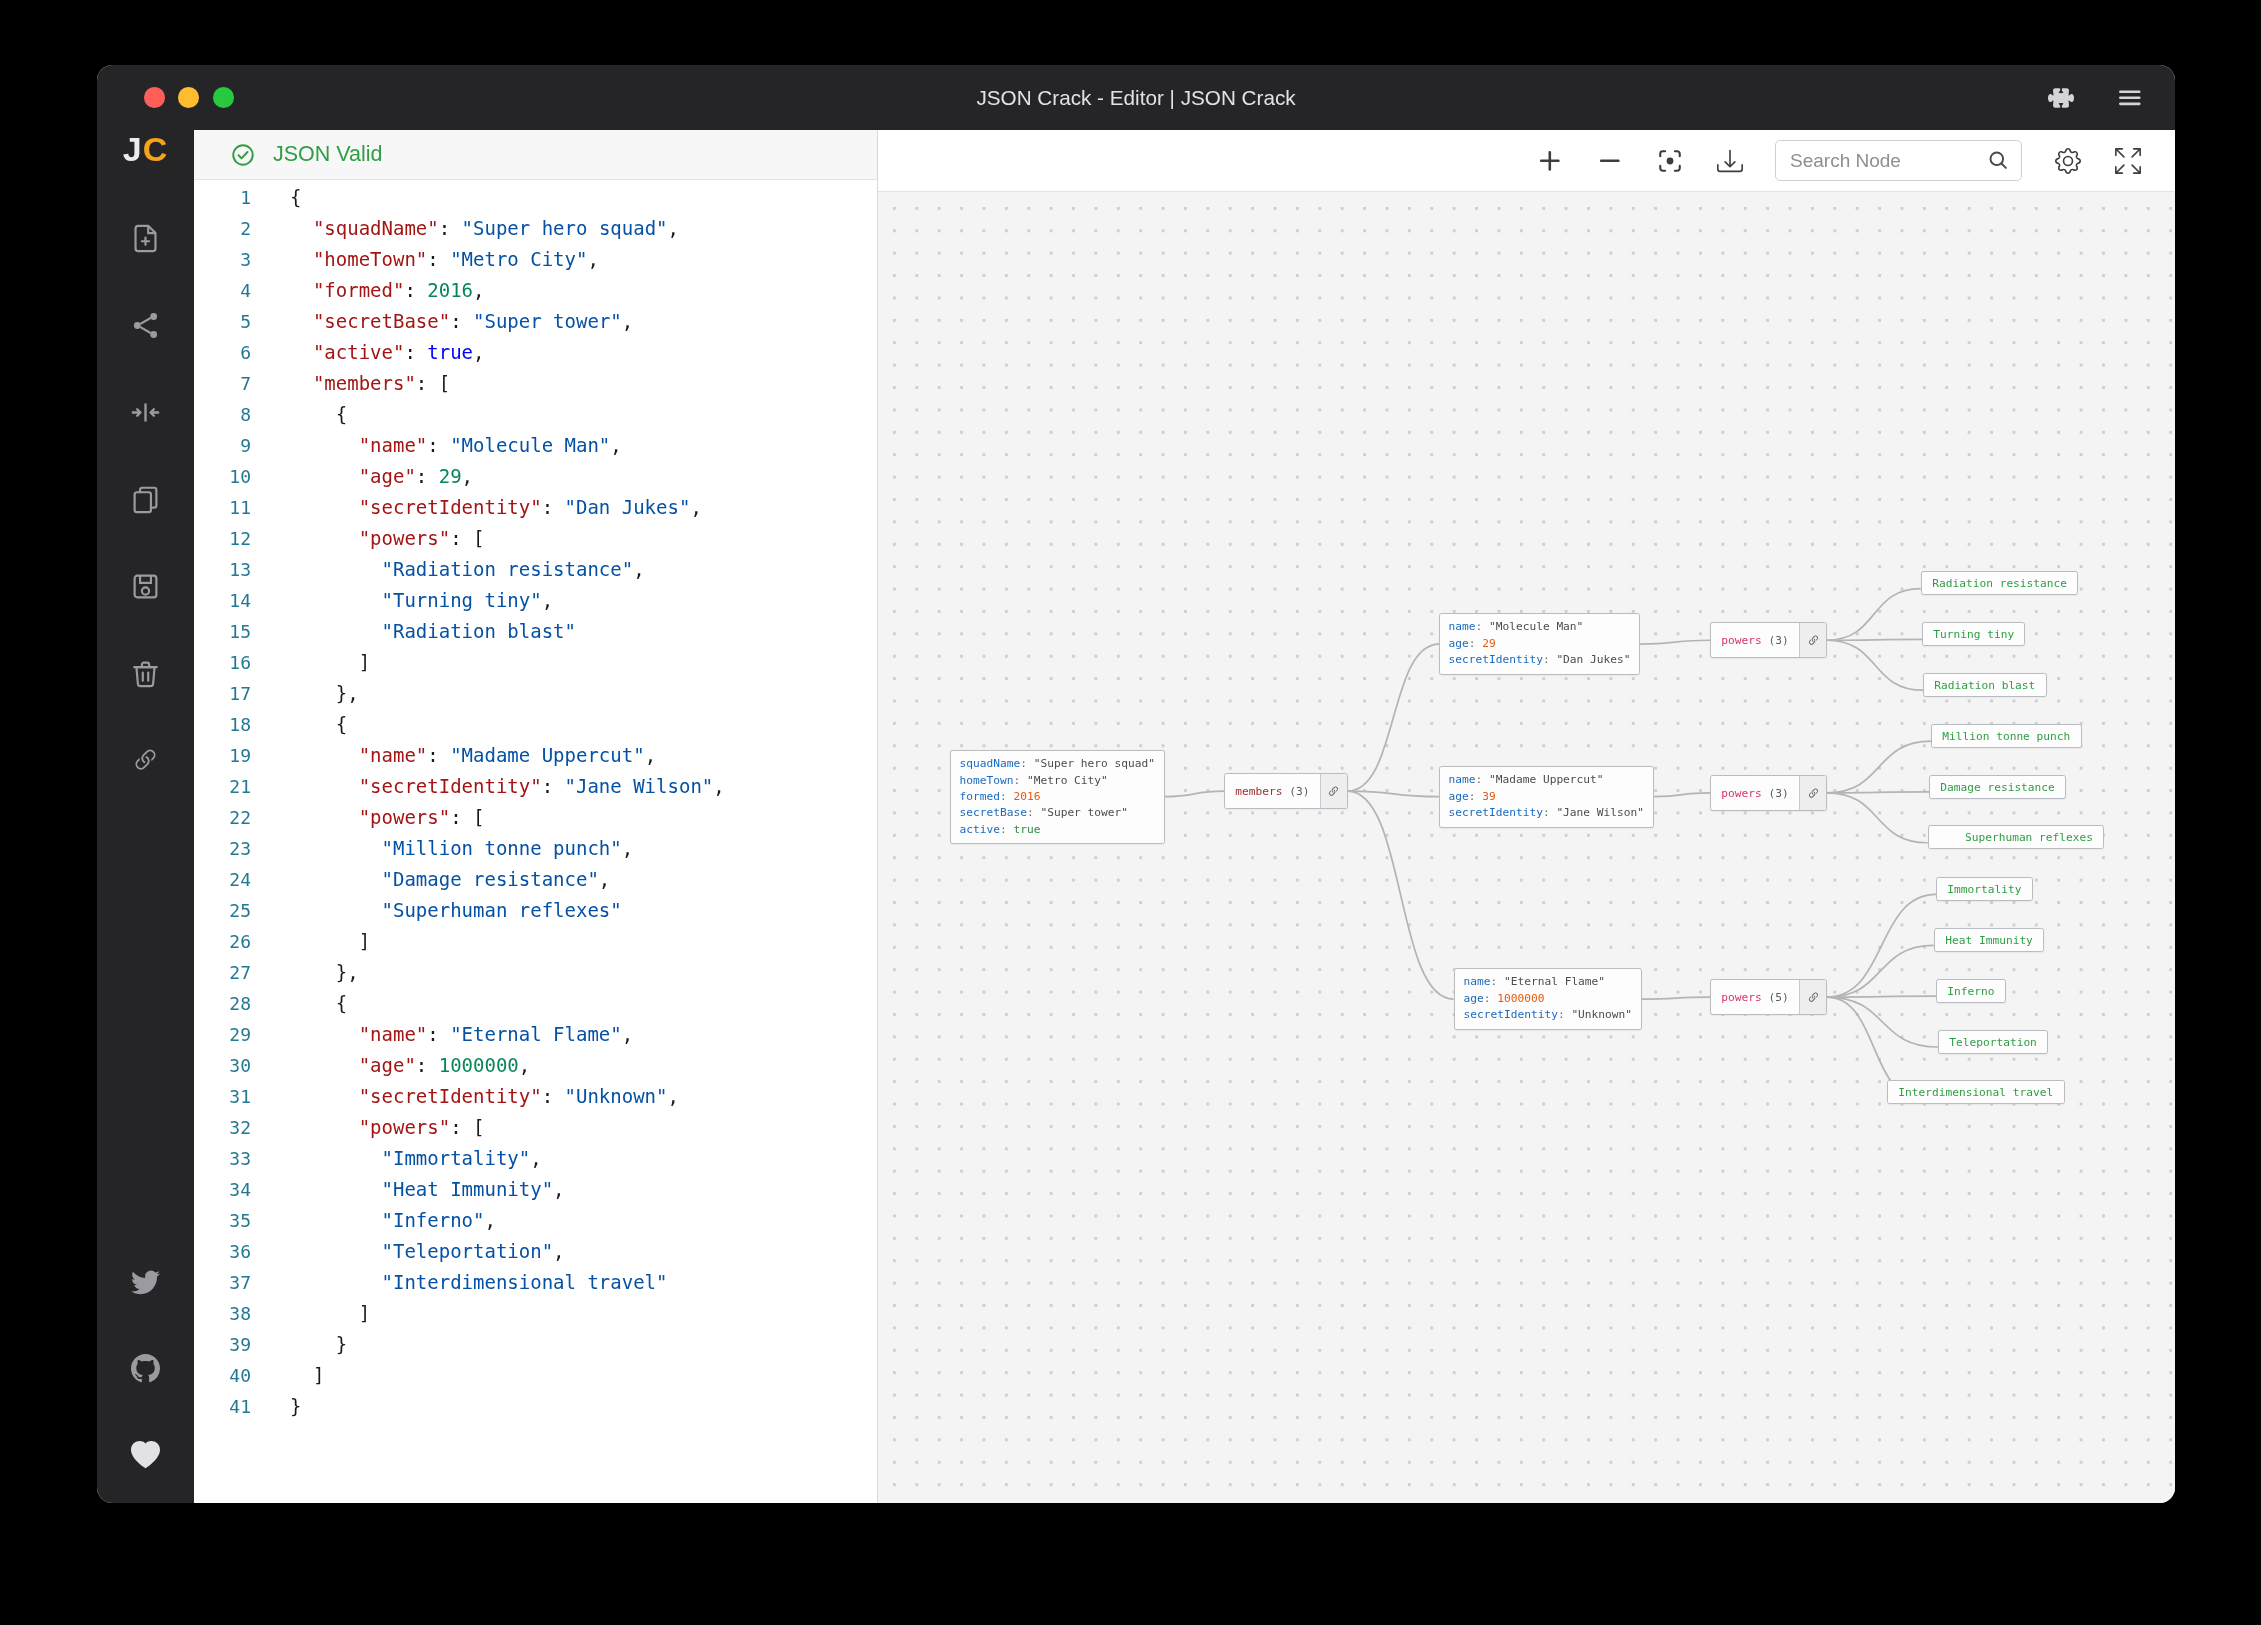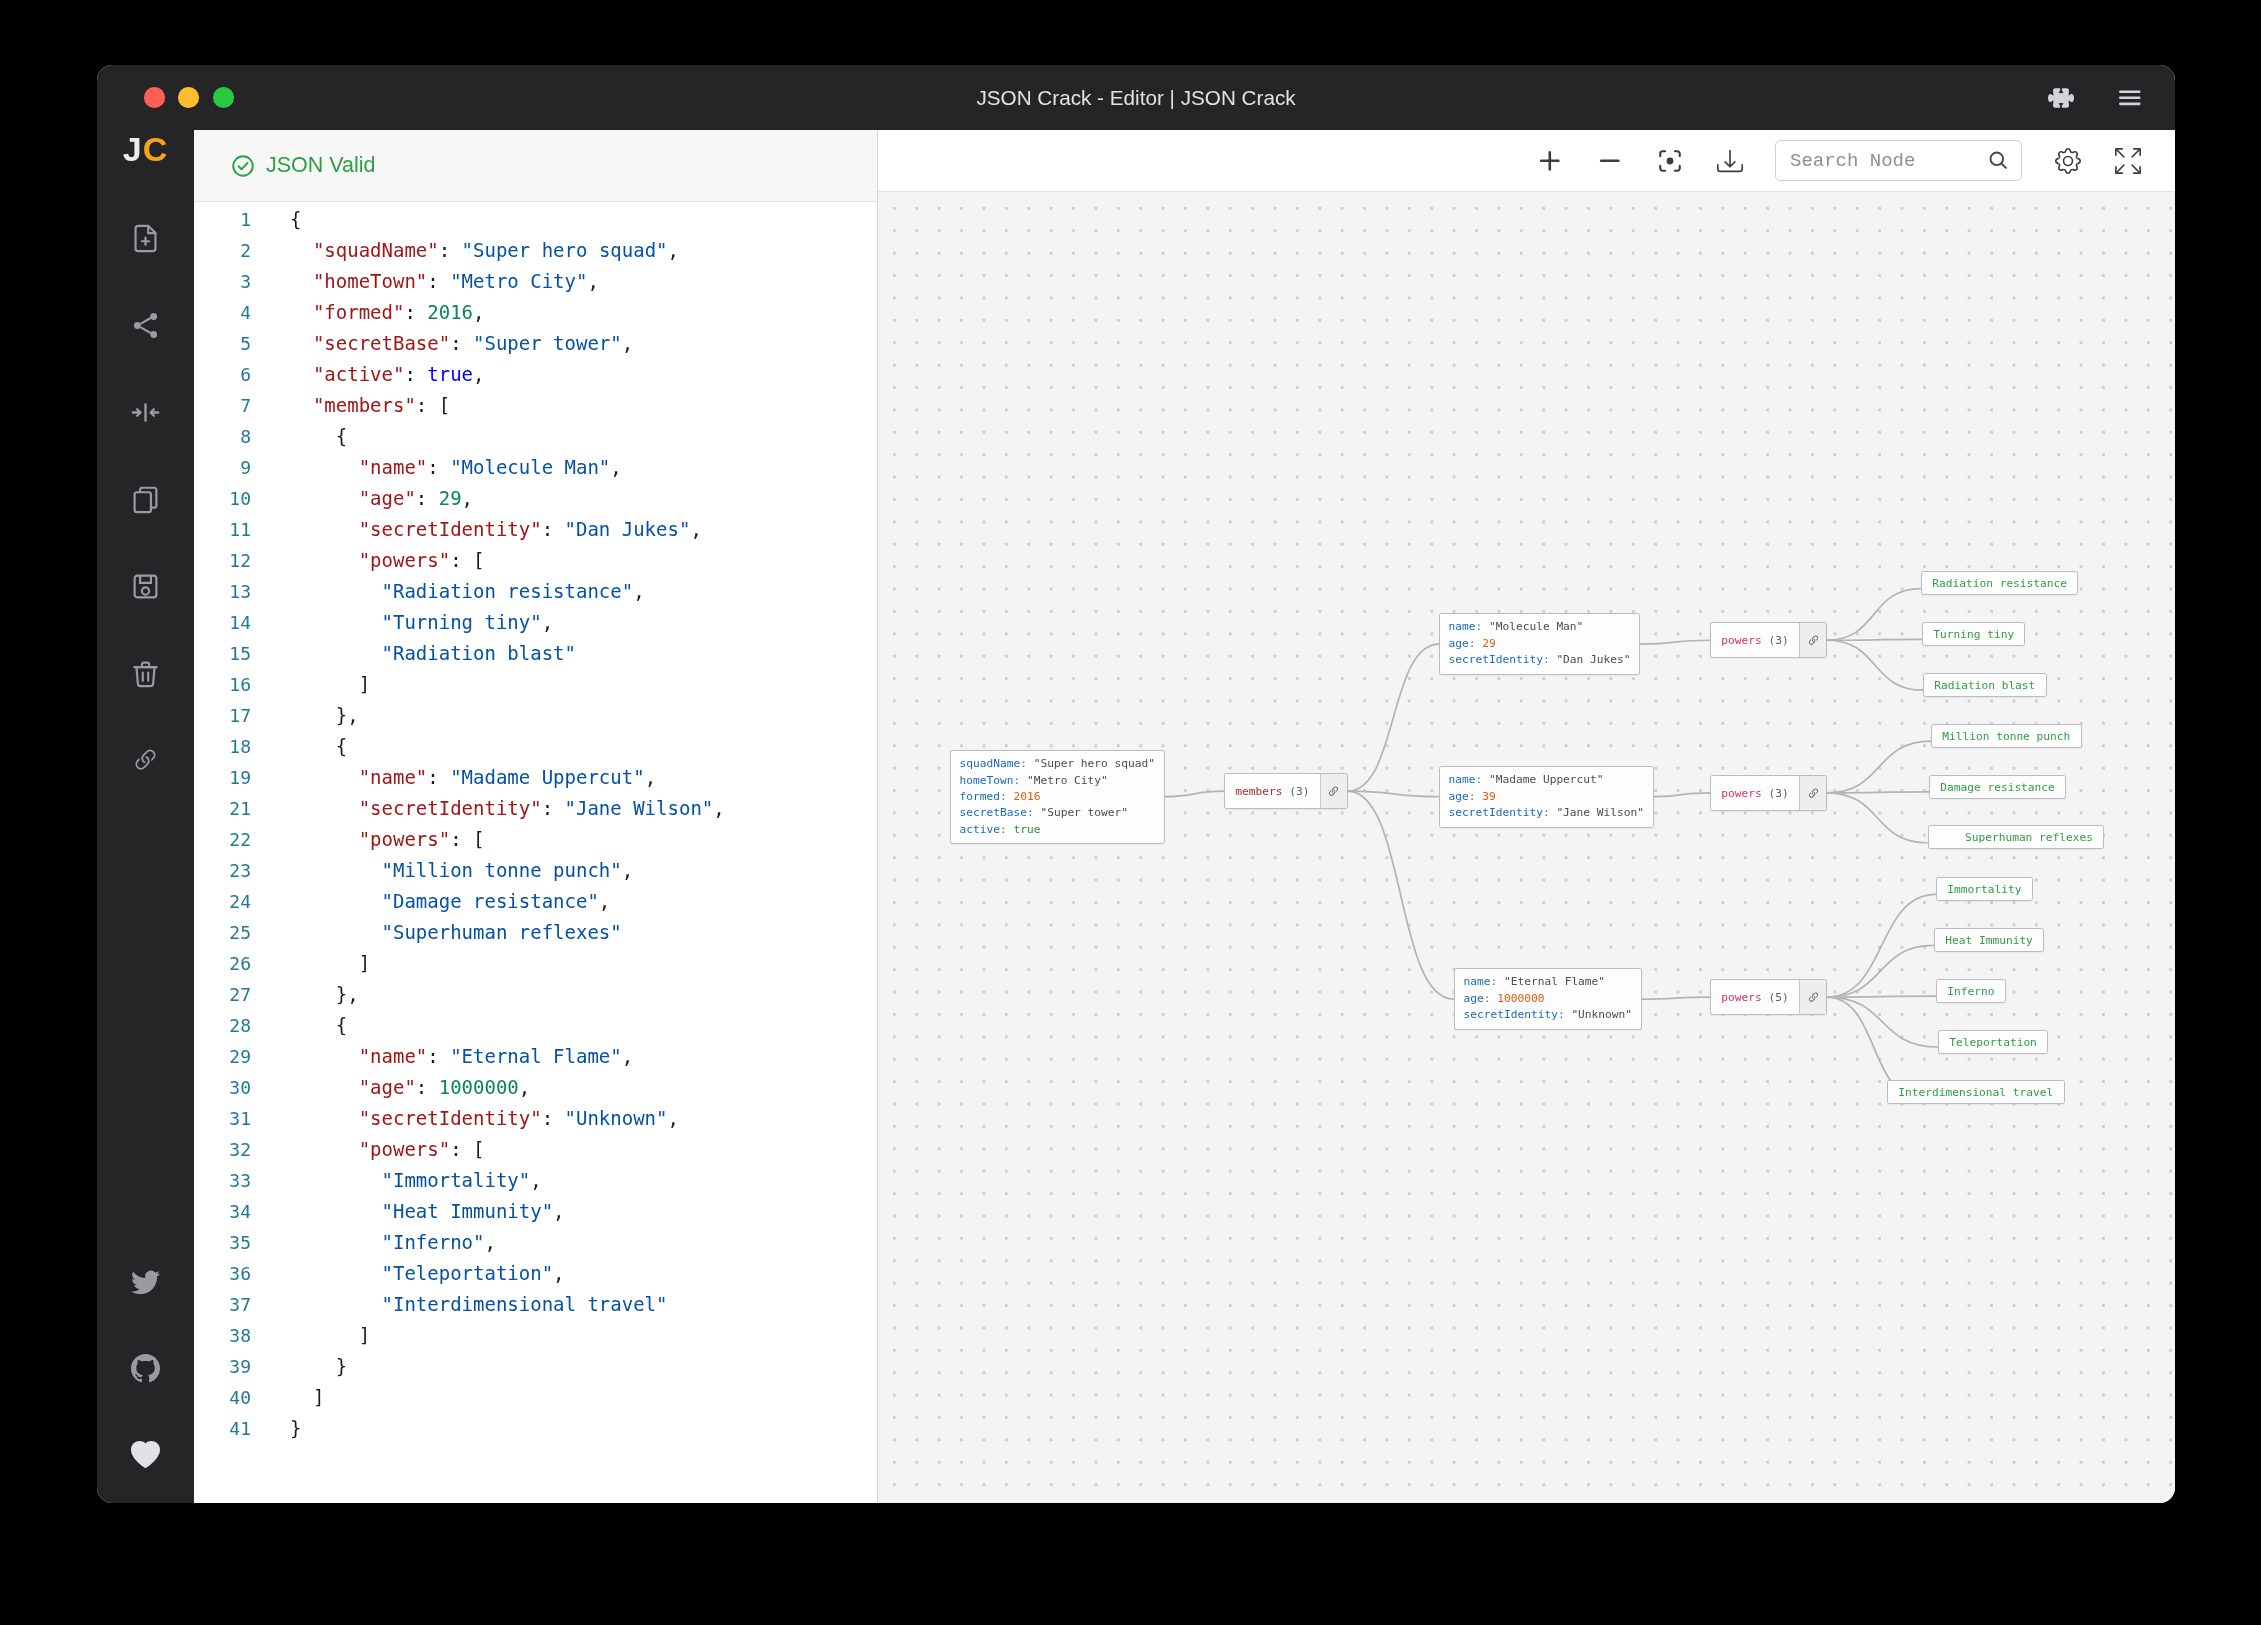--- a/index.html
+++ b/index.html
@@ -38,22 +38,22 @@
   .tool,.social-btn{width:31px;height:31px;display:flex;align-items:center;justify-content:center;color:#9a9aa0;cursor:pointer}
   .spacer{flex:1}
   .social{display:flex;flex-direction:column;gap:56px;align-items:center;padding-bottom:32px}
   .social-btn.heart{color:#e2e2e6}
   
   .editor{
     width:684px;flex:0 0 auto;display:flex;flex-direction:column;background:#fff;
     border-right:0.9px solid #d8d8d8;box-sizing:border-box;
   }
   .ed-header{
-    height:72px;flex:0 0 auto;background:#f7f7f8;border-bottom:0.9px solid #e3e3e4;
-    display:flex;align-items:center;padding-left:37px;gap:11px;box-sizing:border-box;
+    height:50px;flex:0 0 auto;background:#f7f7f8;border-bottom:0.9px solid #e3e3e4;
+    display:flex;align-items:center;padding-left:37px;gap:18px;box-sizing:border-box;
   }
   .ed-header .check{color:var(--valid_green);display:flex}
   .ed-status{color:var(--valid_green);font-size:21.5px;font-weight:500}
   .code{
     flex:1;padding-top:1.7px;overflow:hidden;
     font-family:"DejaVu Sans Mono", monospace;font-size:19px;line-height:31px;
   }
   .line{display:flex;white-space:pre}
   .ln{width:57px;flex:0 0 auto;text-align:right;color:#237893;font-size:18px}
   .lc{padding-left:39px}
@@ -70,21 +70,21 @@
     height:62px;flex:0 0 auto;background:#fff;border-bottom:0.9px solid #e2e2e3;
     display:flex;align-items:center;justify-content:flex-end;gap:31px;padding-right:33px;box-sizing:border-box;
   }
   .gbtn{width:29px;height:29px;display:flex;align-items:center;justify-content:center;color:#3d3d40;cursor:pointer}
   .search{
     width:247px;height:41px;border:1.3px solid #cfcfd2;border-radius:5.2px;background:#fff;
     display:flex;align-items:center;padding:0 12px;box-sizing:border-box;gap:6.9px;
   }
   .search input{
     border:none;outline:none;flex:1;min-width:0;font-size:19px;color:#333;background:transparent;
-    font-family:Liberation Mono, monospace;
+    font-family:Liberation Sans, sans-serif;
   }
   .search input::placeholder{color:#8e8e93}
   .search .mag{color:#4a4a4e;display:flex;flex:0 0 auto}
   .canvas{
     flex:1;position:relative;overflow:hidden;background:#f4f4f4;
     background-image:radial-gradient(#cfcfcf 1.7px, transparent 1.7px);
     background-size:22.4px 22.4px;background-position:5.2px 5.2px;
   }
   .edges{position:absolute;left:0;top:0;z-index:0}
   .node{

